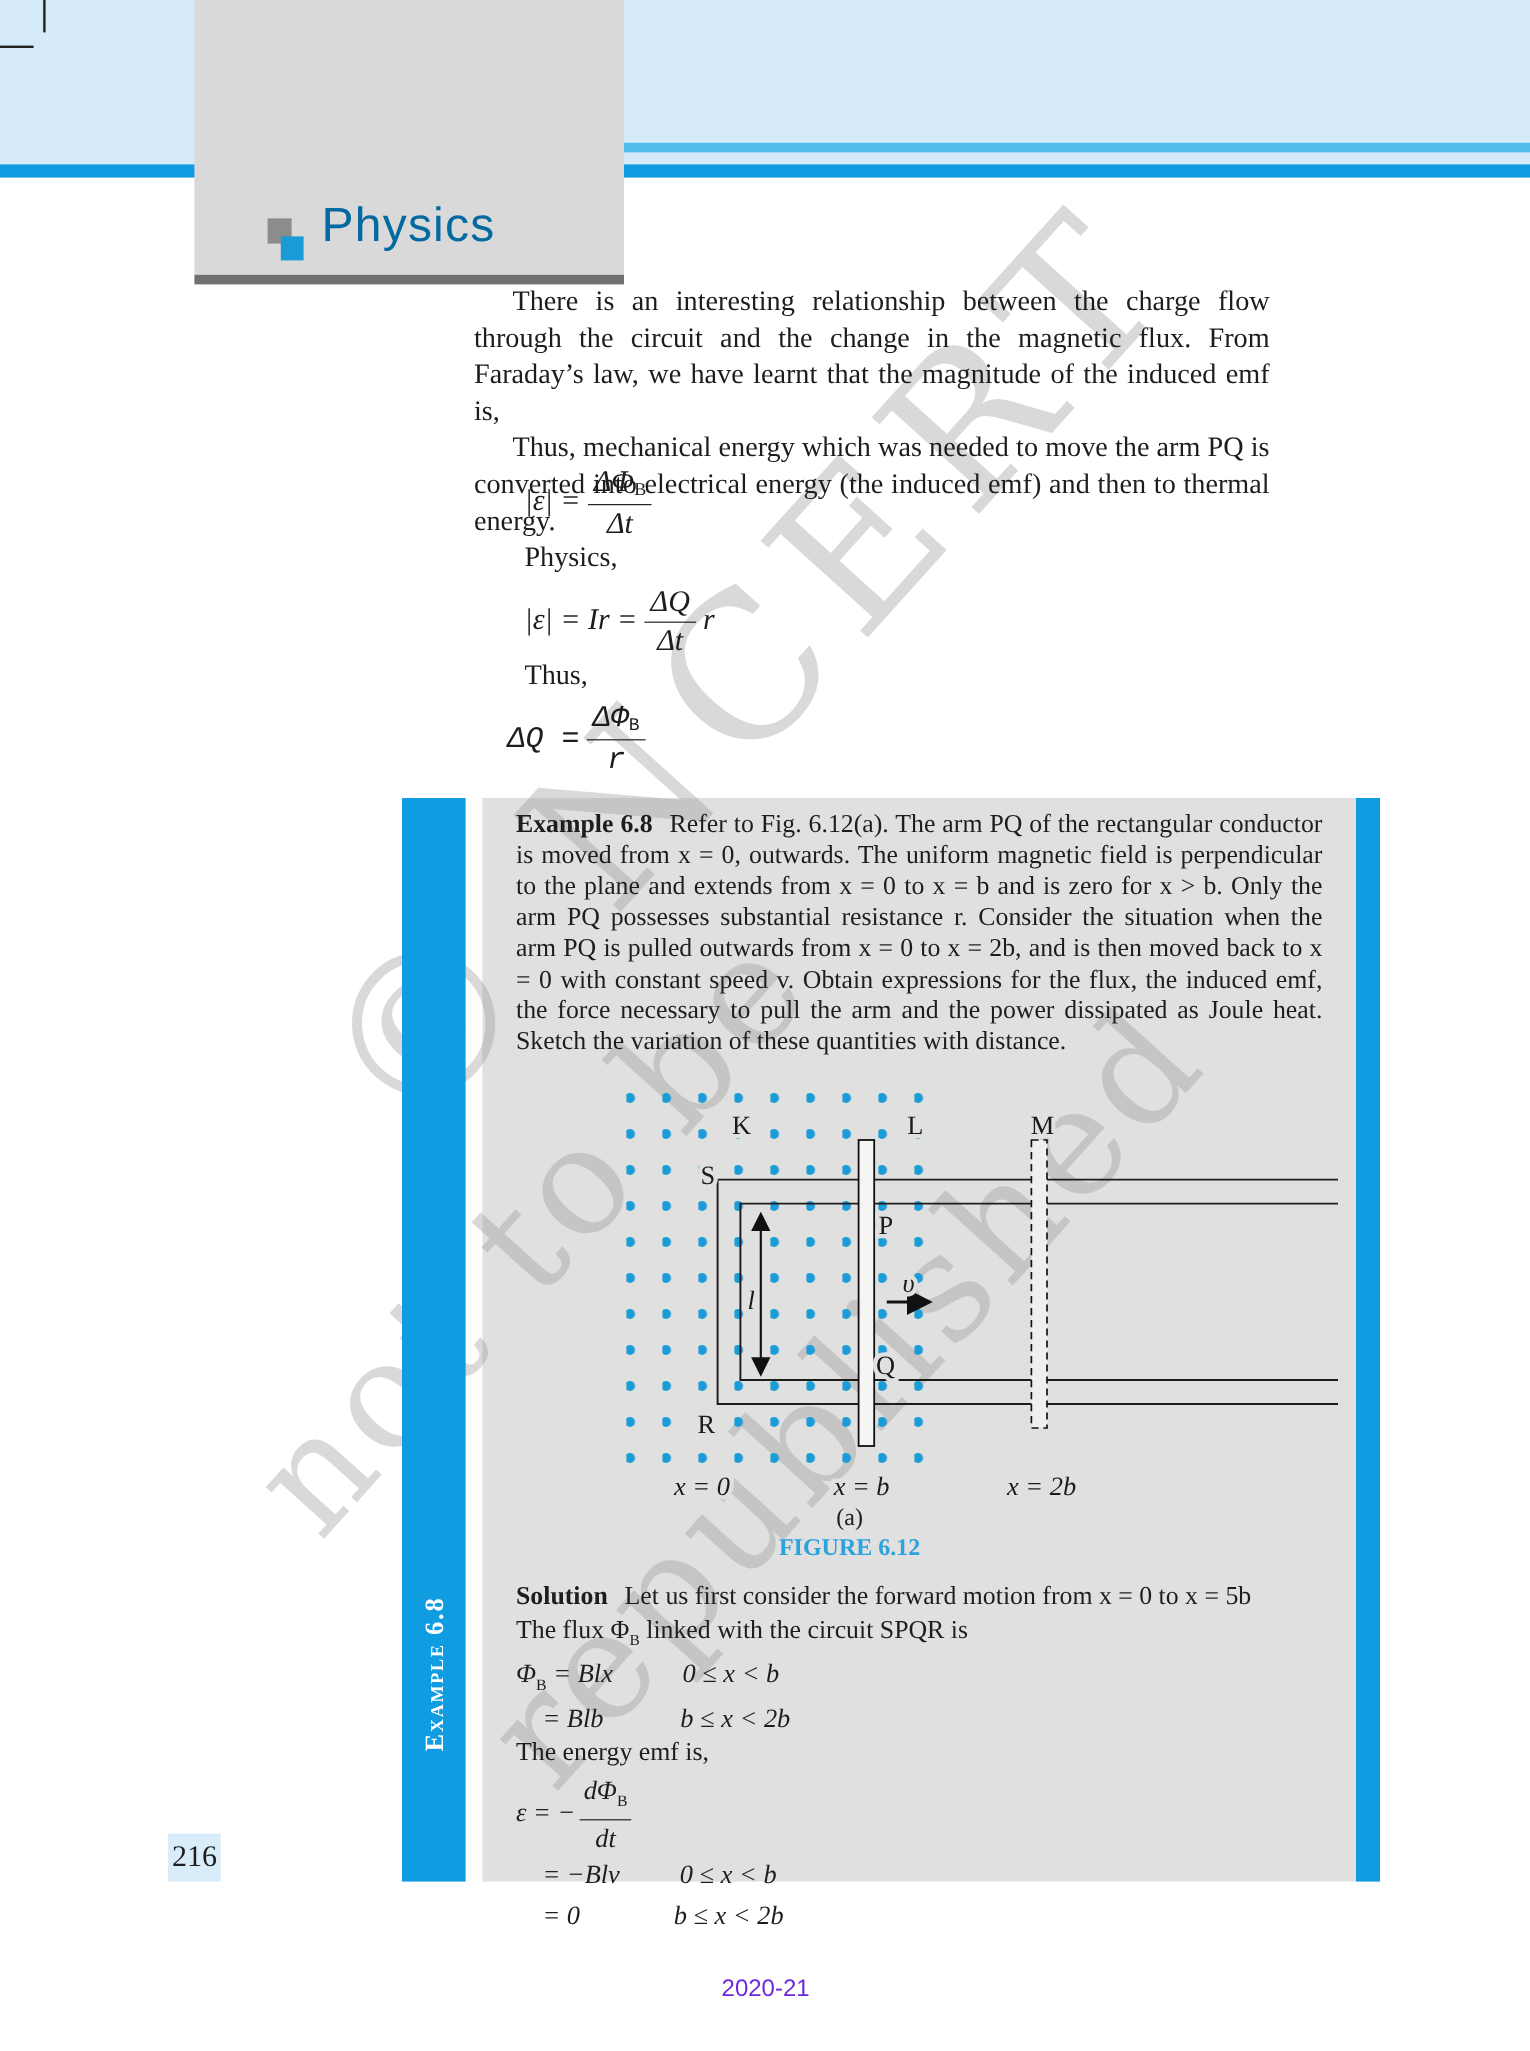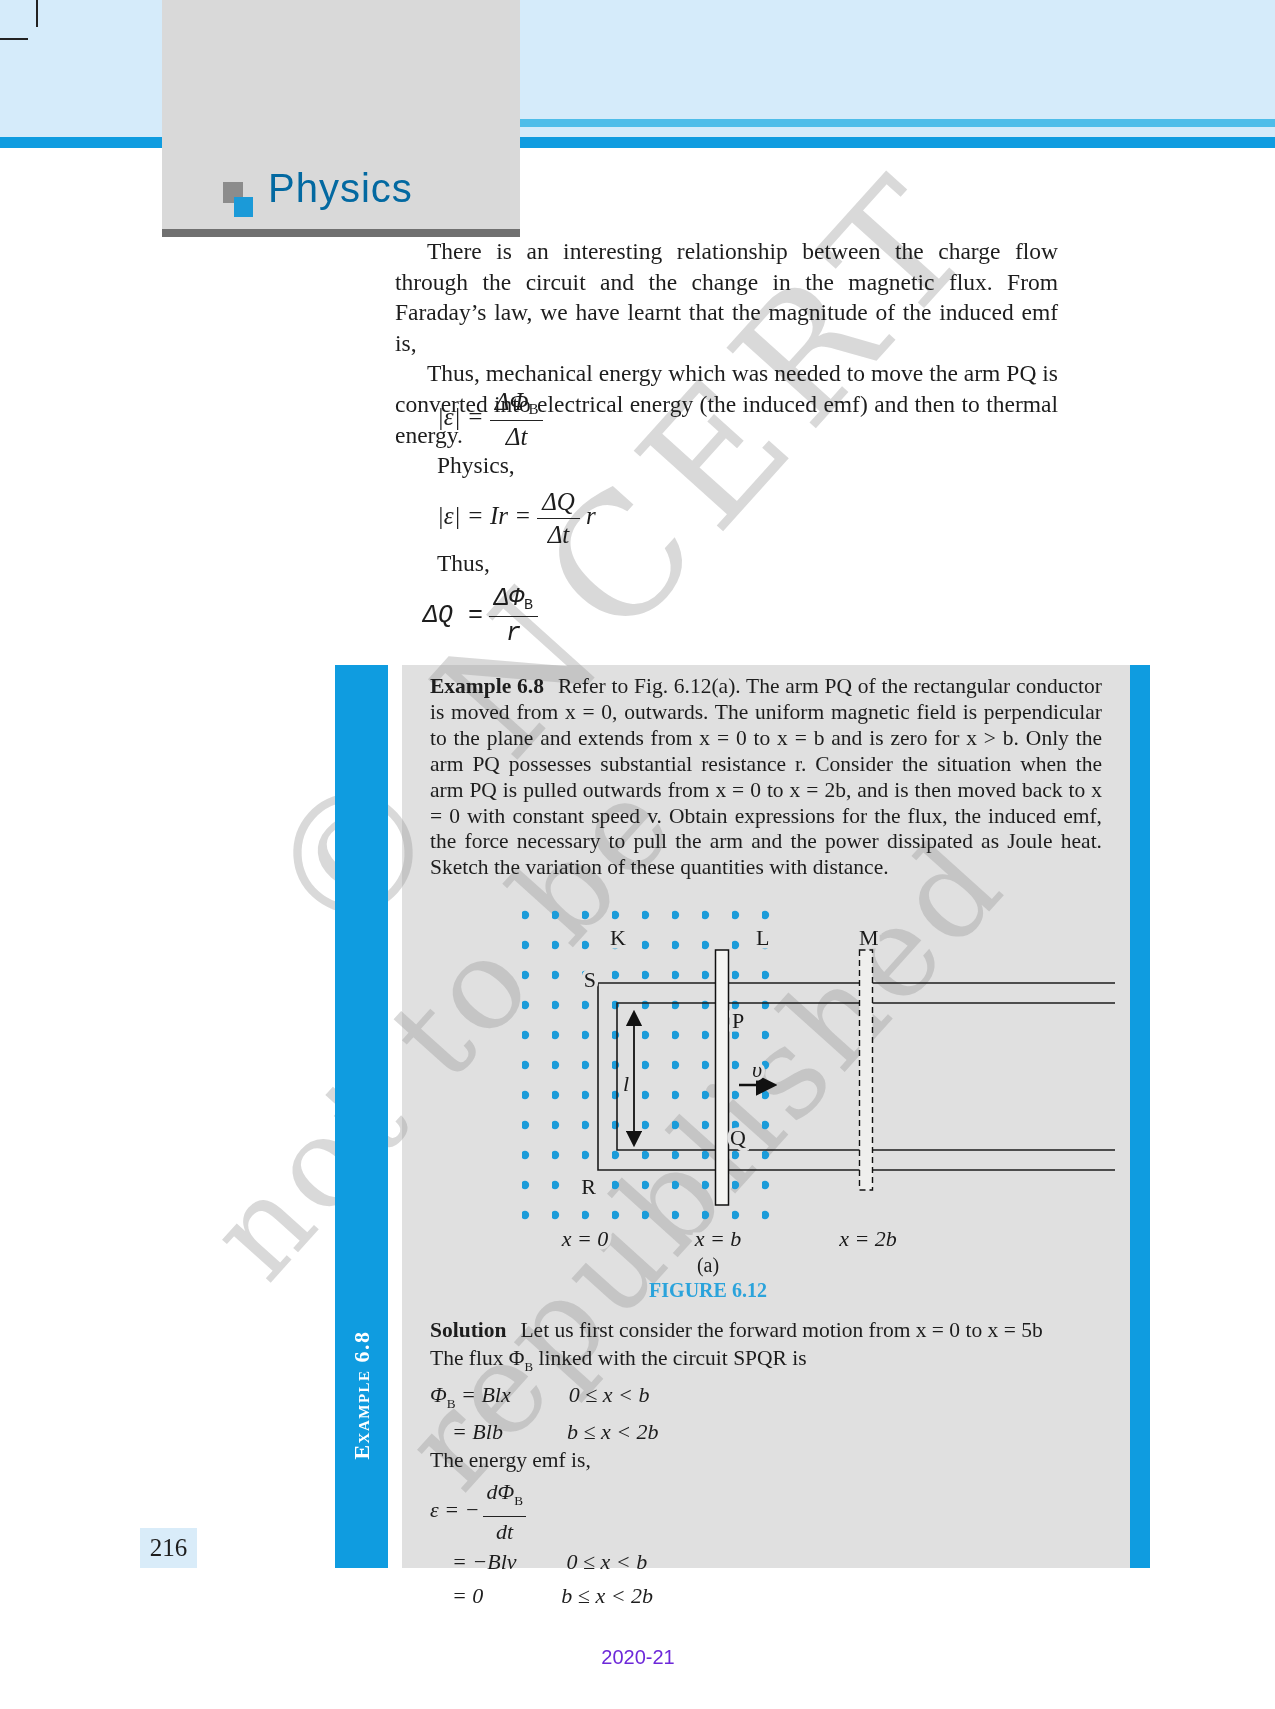--- a/index.html
+++ b/index.html
@@ -53,21 +53,21 @@
   
   .solution{left:430px;top:1316px;width:676px;z-index:2;font-size:21.5px;line-height:28px;}
   .sol-eq{font-style:italic;font-size:22px;}
   .cond{display:inline-block;margin-left:58px;font-style:italic;}
   .indent2{margin-left:22px;}
   .sol-frac-line{margin:4px 0 2px;}
   .sol-frac-line .frac{display:inline-block;vertical-align:middle;text-align:center;margin:0 4px;}
   .sol-frac-line .num{display:block;border-bottom:1.5px solid #222;padding:0 3px 1px;}
   .sol-frac-line .den{display:block;padding-top:1px;}
   
-  .pagenum-box{left:140px;top:1528px;width:57px;height:40px;background:#d9ecf9;z-index:2;
+  .pagenum-box{left:140px;top:1528px;width:44px;height:40px;background:#d9ecf9;z-index:2;
                text-align:center;line-height:40px;font-size:25px;}
   .year{left:573px;top:1646px;width:130px;z-index:2;text-align:center;
         font-family:"Liberation Sans",sans-serif;font-size:20px;color:#6d28d9;}
 </style>
 </head>
 <body>
 
 <div class="page">
 
   <div class="abs band-light"></div>

